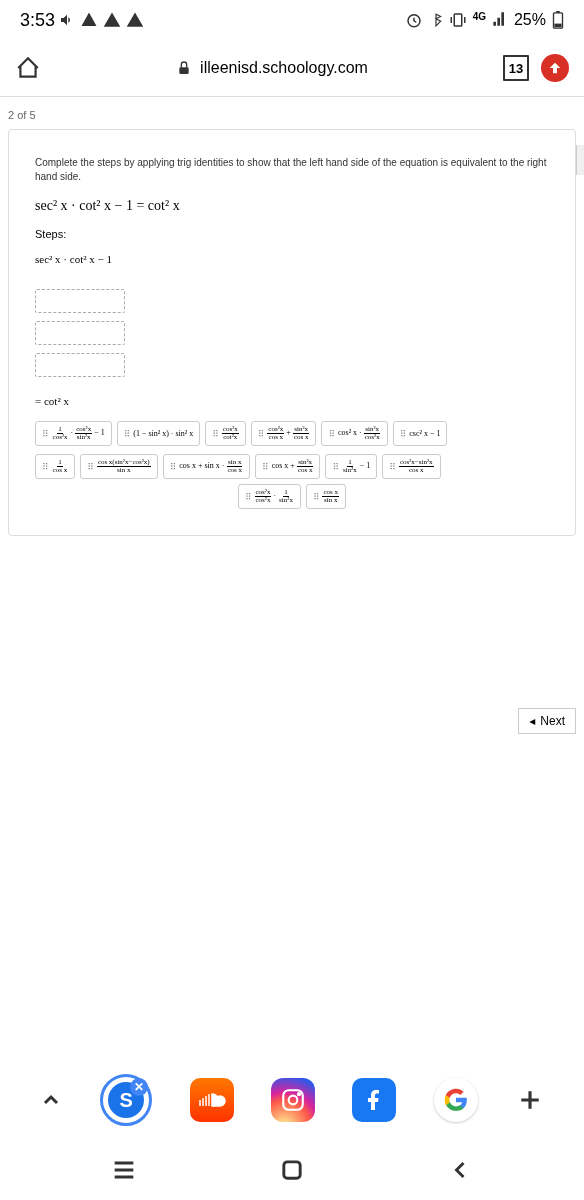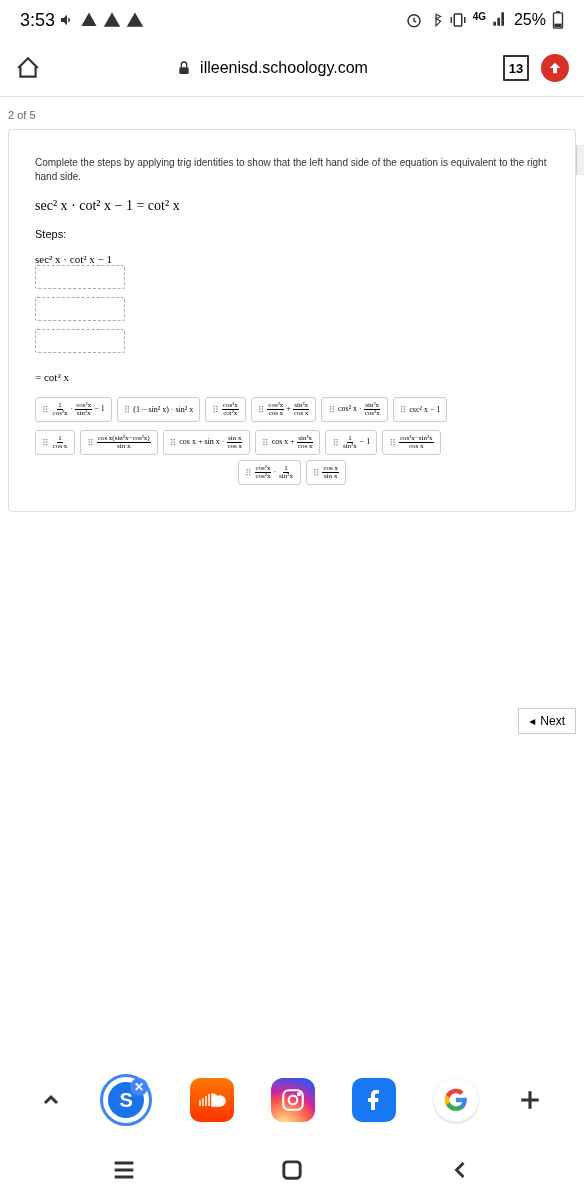--- a/index.html
+++ b/index.html
@@ -89,21 +89,21 @@
       font-family: 'Times New Roman', serif;
       margin-bottom: 14px;
     }
     .steps-label {
       font-size: 11px;
       margin-bottom: 13px;
     }
     .step-expr {
       font-size: 11px;
       font-family: 'Times New Roman', serif;
-      margin-bottom: 0;
+      margin-bottom: 24px;
     }
     .drop-zone {
       width: 90px;
       height: 24px;
       border: 1px dashed #aaa;
       margin-bottom: 8px;
       border-radius: 2px;
     }
     .final-expr {
       font-size: 11px;

